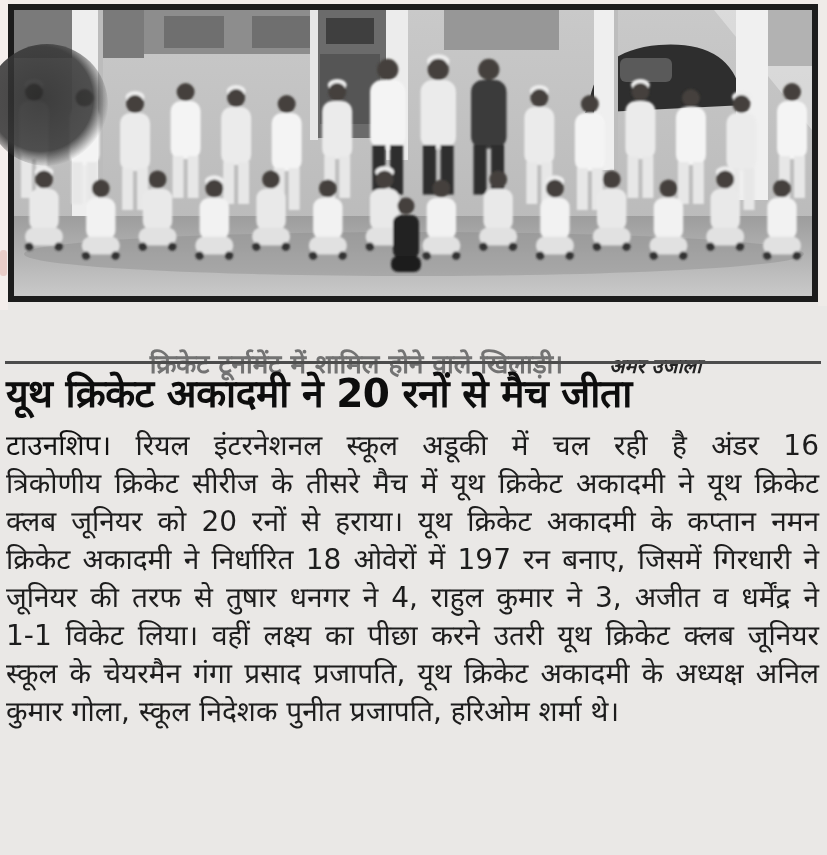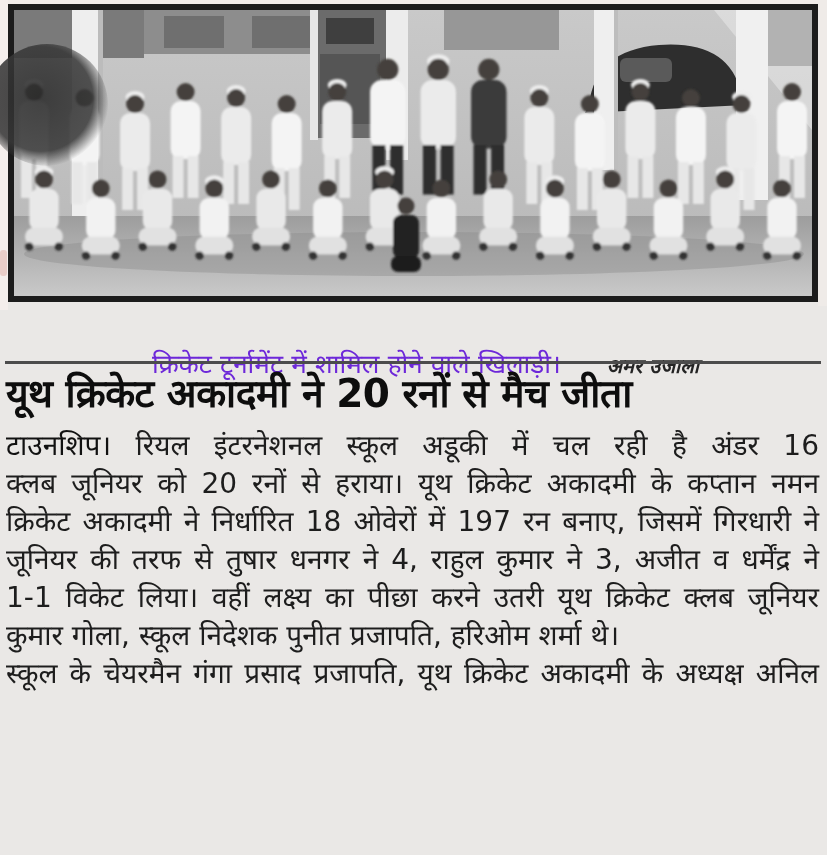--- a/index.html
+++ b/index.html
@@ -22,21 +22,21 @@
     position:absolute;left:-14px;top:44px;width:122px;height:122px;border-radius:50%;
     background:radial-gradient(circle at 45% 45%, #2a2a2a 0%, #383838 55%, rgba(56,56,56,0) 72%);
     opacity:.88;pointer-events:none;
   }
   .pink-mark{position:absolute;left:0;top:250px;width:7px;height:26px;background:#e8c9c4;border-radius:3px;opacity:.9;}
 
   .caption-row{
     position:absolute;top:312px;left:0;width:827px;
     display:flex;justify-content:center;align-items:baseline;gap:46px;
   }
-  .caption{font-size:26px;font-weight:400;color:#6d28d9;letter-spacing:0;margin-left:24px;}
+  .caption{font-size:26px;font-weight:700;color:#737373;letter-spacing:0;margin-left:24px;}
   .credit{font-size:20px;font-weight:700;font-style:italic;color:#242424;margin-top:40px;}
 
   .divider{position:absolute;top:361px;left:5px;width:816px;height:3px;background:#4c4c4c;}
 
   .headline{
     position:absolute;top:371px;left:6px;width:815px;
     font-size:39px;font-weight:800;color:#0d0d0d;line-height:1.2;
     letter-spacing:-0.5px;white-space:nowrap;
   }
 
@@ -321,19 +321,20 @@
   <span class="caption">क्रिकेट टूर्नामेंट में शामिल होने वाले खिलाड़ी।</span>
   <span class="credit">अमर उजाला</span>
 </div>
 
 <div class="divider"></div>
 
 <h1 class="headline" style="margin:0;">यूथ क्रिकेट अकादमी ने 20 रनों से मैच जीता</h1>
 
 <div class="article-body">
     <div class="bline"><span class="dateline">टाउनशिप। </span>रियल इंटरनेशनल स्कूल अडूकी में चल रही है अंडर 16</div>
+    <div class="bline">त्रिकोणीय क्रिकेट सीरीज के तीसरे मैच में यूथ क्रिकेट अकादमी ने यूथ क्रिकेट</div>
     <div class="bline">क्लब जूनियर को 20 रनों से हराया। यूथ क्रिकेट अकादमी के कप्तान नमन</div>
     <div class="bline">क्रिकेट अकादमी ने निर्धारित 18 ओवेरों में 197 रन बनाए, जिसमें गिरधारी ने</div>
     <div class="bline">जूनियर की तरफ से तुषार धनगर ने 4, राहुल कुमार ने 3, अजीत व धर्मेंद्र ने</div>
     <div class="bline">1-1 विकेट लिया। वहीं लक्ष्य का पीछा करने उतरी यूथ क्रिकेट क्लब जूनियर</div>
+    <div class="bline">स्कूल के चेयरमैन गंगा प्रसाद प्रजापति, यूथ क्रिकेट अकादमी के अध्यक्ष अनिल</div>
     <div class="bline last">कुमार गोला, स्कूल निदेशक पुनीत प्रजापति, हरिओम शर्मा थे।</div>
-    <div class="bline">स्कूल के चेयरमैन गंगा प्रसाद प्रजापति, यूथ क्रिकेट अकादमी के अध्यक्ष अनिल</div>
   </div>
 
 </body></html>

